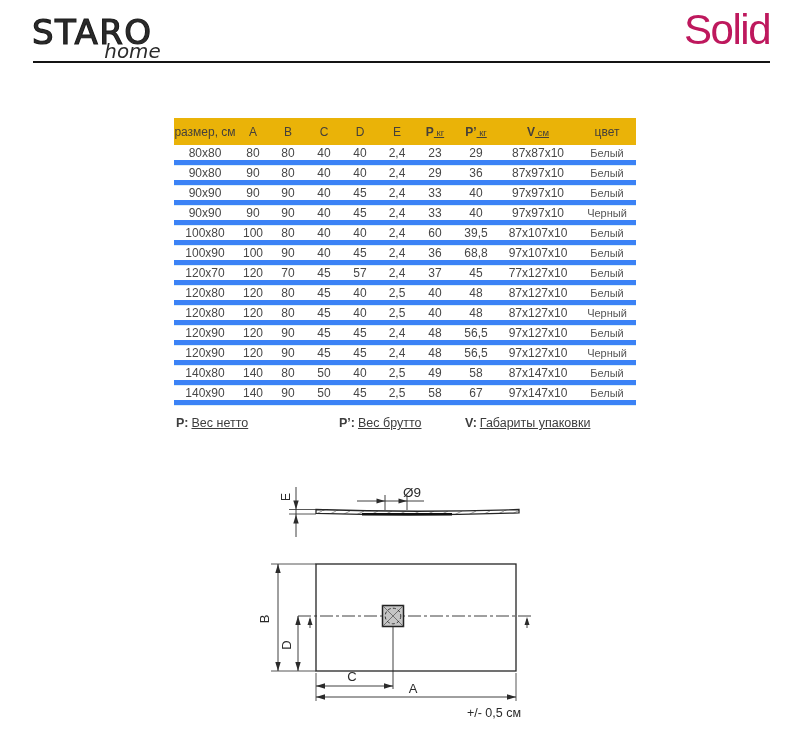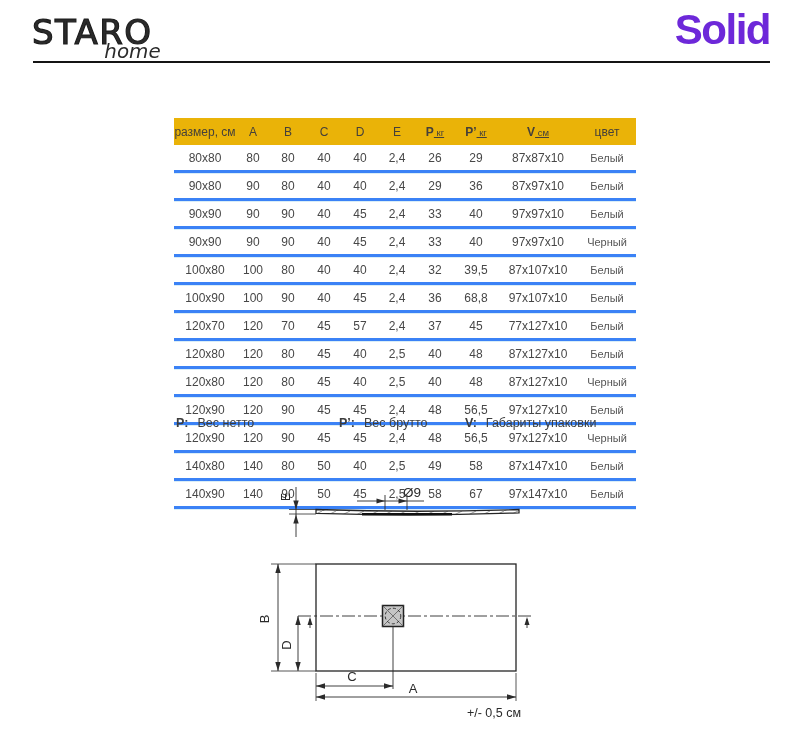--- a/index.html
+++ b/index.html
@@ -6,53 +6,53 @@
   html, body { background: #ffffff; }
   body {
     width: 800px; height: 733px; position: relative; overflow: hidden;
     font-family: "Liberation Sans", sans-serif; color: #474747;
   }
 
   
   .logo-svg { position: absolute; left: 30px; top: 8px; width: 142px; height: 54px; }
   .doc-title {
     position: absolute; right: 30px; top: 6px;
-    font-size: 42px; font-weight: bold; letter-spacing: -1.5px; color: #6d28d9;
+    font-size: 42px; font-weight: normal; letter-spacing: -1.5px; color: #be185d;
   }
   .header-rule {
     position: absolute; left: 33px; top: 61px; width: 737px; height: 2px; background: #141414;
   }
 
   
   .spec-table { position: absolute; left: 174px; top: 118px; width: 462px; }
   .thead, .tr {
     display: grid;
     grid-template-columns: 62px 34px 36px 36px 36px 38px 38px 44px 80px 58px;
     align-items: center; text-align: center;
   }
   .thead {
     height: 27px; background: #eab308; color: #45403a; font-size: 12px;
   }
   .th .hb { font-weight: bold; }
   .th .hs { font-size: 9.5px; font-weight: normal; text-decoration: underline; }
   .tr {
-    height: 28px; font-size: 12px;
-    border-bottom: 3px solid #3b82f6;
+    height: 20px; font-size: 12px;
+    border-bottom: 5px solid #3b82f6;
     box-shadow: 0 1px 0 #daeef7;
   }
   .tr .td:last-child { font-size: 11px; color: #555; }
 
   
   .legend { position: absolute; left: 174px; top: 416px; width: 462px; height: 20px; font-size: 12.5px; color: #3d3d3d; }
   .legend-item { position: absolute; top: 0; white-space: nowrap; }
   .legend-item.l0 { left: 2px; }
   .legend-item.l1 { left: 148px; padding-left: 17px; }
   .legend-item.l2 { left: 291px; }
   .lkey { font-weight: bold; }
-  .ldesc { margin-left: 9px; }
+  .ldesc { margin-left: 3px; text-decoration: underline; }
 
   
   .side-view { position: absolute; left: 260px; top: 465px; width: 280px; height: 80px; }
   .top-view  { position: absolute; left: 250px; top: 548px; width: 300px; height: 185px; }
   svg text { font-family: "Liberation Sans", sans-serif; fill: #2b2b2b; }
   .dim { stroke: #2b2b2b; stroke-width: 0.9; fill: none; }
   .ext { stroke: #2b2b2b; stroke-width: 0.8; fill: none; }
   .ah  { fill: #2b2b2b; stroke: none; }
   .outline { stroke: #262626; stroke-width: 1.3; }
 </style>
@@ -80,21 +80,21 @@
       <div class="th"><span class="">цвет</span></div>
     </div>
   <div class="tbody">
       <div class="tr">
         <div class="td">80x80</div>
         <div class="td">80</div>
         <div class="td">80</div>
         <div class="td">40</div>
         <div class="td">40</div>
         <div class="td">2,4</div>
-        <div class="td">26</div>
+        <div class="td">23</div>
         <div class="td">29</div>
         <div class="td">87x87x10</div>
         <div class="td">Белый</div>
       </div>
       <div class="tr">
         <div class="td">90x80</div>
         <div class="td">90</div>
         <div class="td">80</div>
         <div class="td">40</div>
         <div class="td">40</div>
@@ -128,21 +128,21 @@
         <div class="td">97x97x10</div>
         <div class="td">Черный</div>
       </div>
       <div class="tr">
         <div class="td">100x80</div>
         <div class="td">100</div>
         <div class="td">80</div>
         <div class="td">40</div>
         <div class="td">40</div>
         <div class="td">2,4</div>
-        <div class="td">32</div>
+        <div class="td">60</div>
         <div class="td">39,5</div>
         <div class="td">87x107x10</div>
         <div class="td">Белый</div>
       </div>
       <div class="tr">
         <div class="td">100x90</div>
         <div class="td">100</div>
         <div class="td">90</div>
         <div class="td">40</div>
         <div class="td">45</div>

